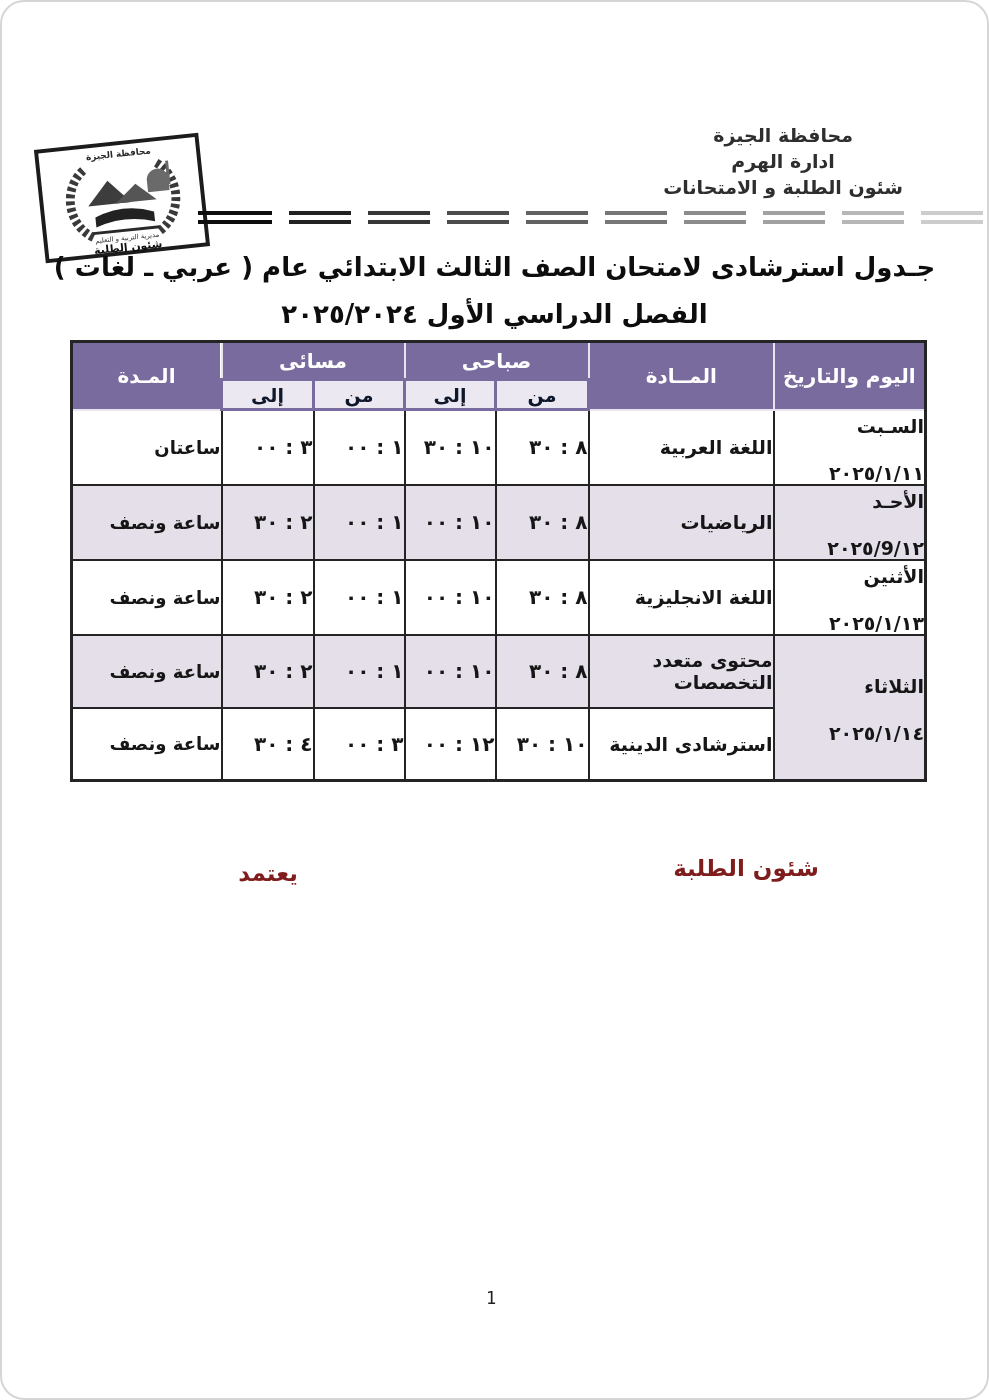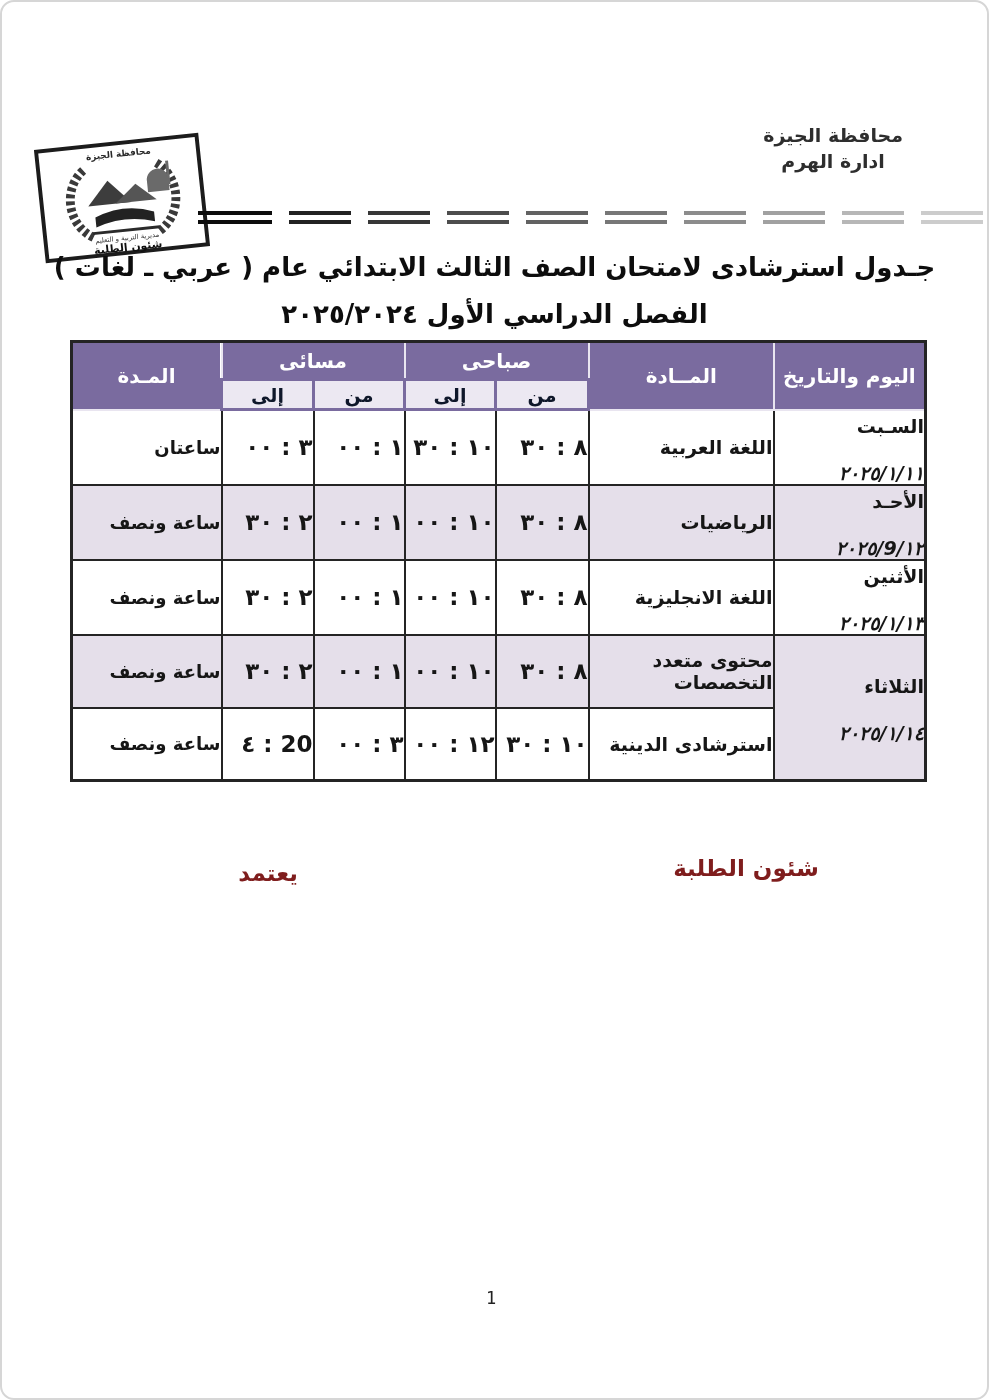--- a/index.html
+++ b/index.html
@@ -7,21 +7,21 @@
     --subheader-lavender:#ece8f2;
     --row-shade:#e5dfea;
     --day-span-shade:#ded7e6;
     --ink:#161616;
   }
   *{box-sizing:border-box;margin:0;padding:0;}
   html,body{background:#fff;}
   body{font-family:"DejaVu Sans",sans-serif;color:var(--ink);}
   .page{
     position:relative;width:989px;height:1400px;background:#ffffff;
-    border:2px solid #d6d6d6;border-radius:14px;overflow:hidden;
+    border:2px solid #d6d6d6;border-radius:24px;overflow:hidden;
   }
   
   .org-block{
     position:absolute;top:120px;right:84px;direction:rtl;
     display:flex;flex-direction:column;align-items:center;
     font-weight:bold;font-size:19px;line-height:26px;color:#2e2e2e;
     text-align:center;
   }
   
   .logo-wrap{position:absolute;top:138px;left:36px;width:168px;height:116px;transform:rotate(-6deg);}
@@ -49,40 +49,41 @@
   table.exam th.sh{
     background:var(--subheader-lavender);color:#0f172a;font-weight:bold;font-size:19px;
     border:3px solid var(--header-purple);
   }
   table.exam td{border:2px solid #242424;background:#fff;font-weight:bold;text-align:right;}
   table.exam tr.shade td{background:var(--row-shade);}
   table.exam td.day-span{background:var(--day-span-shade);}
   tr.hrow1{height:38px;} tr.hrow2{height:30px;}
   tr.brow{height:73px;}
   .day-name{font-size:19px;font-weight:700;line-height:30px;}
-  .day-date{font-size:19px;font-weight:800;direction:ltr;margin-top:21px;font-style:italic;}
+  .day-date{font-size:19px;font-weight:800;direction:ltr;margin-top:21px;}
   td.subject{font-size:19px;}
-  td.time{font-size:23px;direction:ltr;}
+  td.time{font-size:20px;direction:ltr;}
   td.duration{font-size:18px;}
   
   .sig{position:absolute;direction:rtl;font-weight:bold;font-size:23px;color:#7f1d1d;}
   .sig.right{top:853px;left:668px;width:152px;text-align:center;}
   .sig.left{top:858px;left:226px;width:80px;text-align:center;}
   
   .page-num{position:absolute;top:1286px;left:0;width:978px;text-align:center;
     font-size:17px;color:#222;font-family:"DejaVu Sans Mono","DejaVu Sans",sans-serif;}
 </style>
 </head>
 <body>
 
 <div class="page">
 
   <div class="org-block">
     <span>محافظة الجيزة</span>
     <span>ادارة الهرم</span>
+    <span>شئون الطلبة و الامتحانات</span>
   </div>
 
   <div class="logo-wrap">
     <svg viewBox="0 0 170 118">
       <rect x="3" y="3" width="164" height="112" fill="#ffffff" stroke="#1c1c1c" stroke-width="4"></rect>
 
       <path d="M52,96 C26,80 26,42 50,26" fill="none" stroke="#3a3a3a" stroke-width="9" stroke-dasharray="4 3"></path>
       <path d="M120,96 C146,80 146,42 122,26" fill="none" stroke="#3a3a3a" stroke-width="9" stroke-dasharray="4 3"></path>
 
       <path d="M50,64 L72,40 L94,64 Z" fill="#3d3d3d"></path>
@@ -189,21 +190,21 @@
           <td class="time">١٠ : ٠٠</td>
           <td class="time">١ : ٠٠</td>
           <td class="time">٢ : ٣٠</td>
           <td class="duration">ساعة ونصف</td>
         </tr>
         <tr class="brow">
           <td class="subject">استرشادى الدينية</td>
           <td class="time">١٠ : ٣٠</td>
           <td class="time">١٢ : ٠٠</td>
           <td class="time">٣ : ٠٠</td>
-          <td class="time">٤ : 20</td>
+          <td class="time">٤ : ٣٠</td>
           <td class="duration">ساعة ونصف</td>
         </tr>
       </tbody>
     </table>
   </div>
 
   <div class="sig right">شئون الطلبة</div>
   <div class="sig left">يعتمد</div>
 
   <div class="page-num">1</div>

